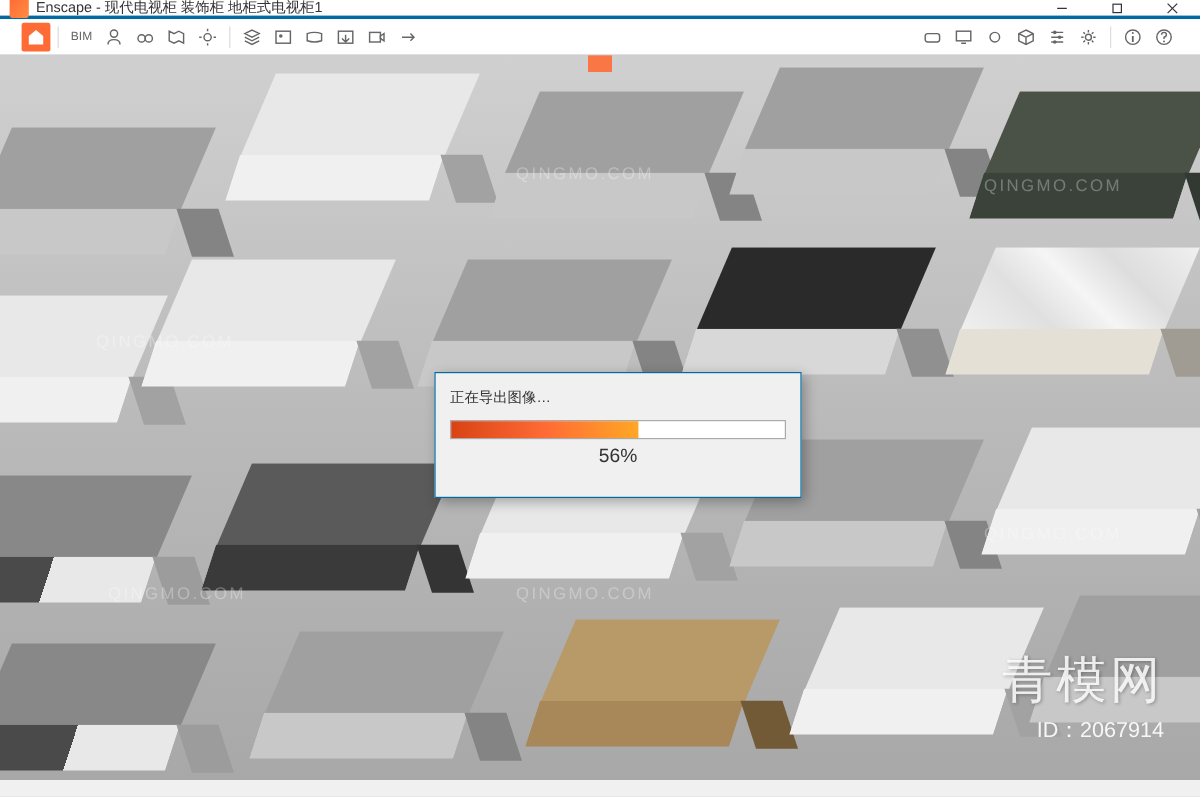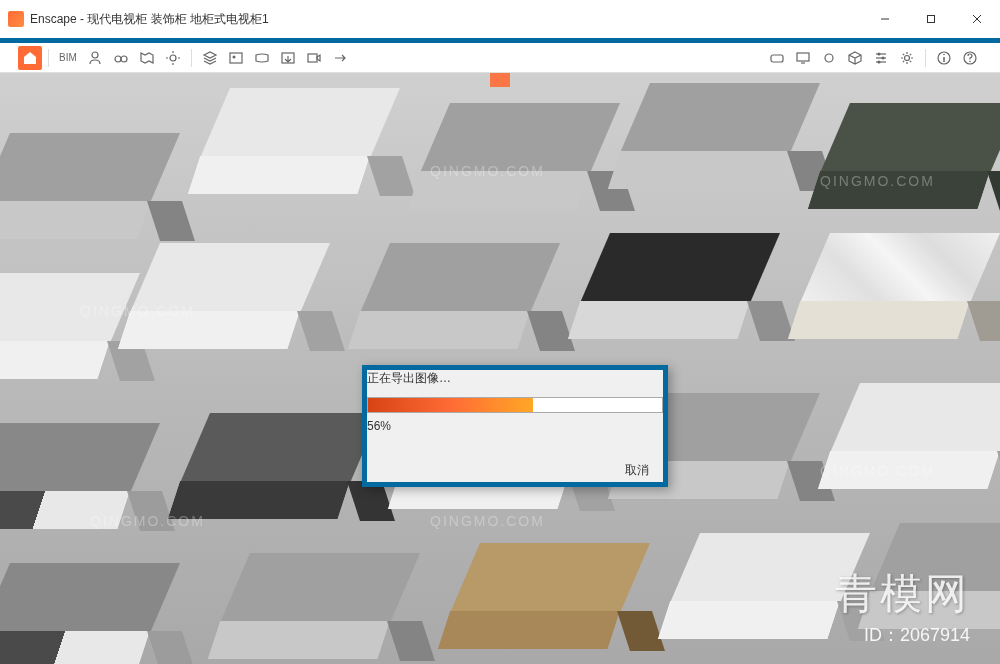--- a/index.html
+++ b/index.html
@@ -12,27 +12,27 @@
       height: 664px;
       font-family: "Microsoft YaHei", "Segoe UI", Arial, sans-serif;
       font-size: 12px;
       background: #f0f0f0;
       overflow: hidden;
       position: relative;
     }
     
     
     .titlebar {
-      height: 43px;
+      height: 16px;
       background: #ffffff;
       display: flex;
       align-items: center;
       justify-content: space-between;
       padding: 0 0 0 8px;
-      border-bottom: 5px solid #0369a1;
+      border-bottom: 3px solid #0369a1;
     }
     .titlebar-left {
       display: flex;
       align-items: center;
       gap: 6px;
     }
     .app-icon {
       width: 16px;
       height: 16px;
       background: linear-gradient(135deg, #ff6b35, #ff8c42);
@@ -250,47 +250,49 @@
       bottom: 30px;
       color: rgba(255,255,255,0.9);
       font-size: 18px;
       font-weight: 400;
     }
     
     
     .dialog {
       position: absolute;
       left: 362px;
-      top: 292px;
+      top: 264px;
       width: 306px;
       background: #f0f0f0;
-      border: 5px solid #0369a1;
+      border: 1px solid #0369a1;
       box-shadow: 3px 3px 10px rgba(0,0,0,0.3);
+      padding: 12px;
     }
     .dialog-title {
       font-size: 12px;
       color: #333;
       margin-bottom: 10px;
     }
     .progress-bar {
       width: 100%;
       height: 16px;
       background: #fff;
       border: 1px solid #aaa;
       position: relative;
       margin-bottom: 6px;
     }
     .progress-fill {
       height: 100%;
       background: linear-gradient(90deg, #d84315, #ff6b35, #ffa726);
     }
     .progress-text {
-      font-size: 12px;
+      text-align: center;
+      font-size: 16px;
       color: #333;
-      margin-bottom: 26px;
+      margin-bottom: 12px;
     }
     .dialog-footer {
       display: flex;
       justify-content: flex-end;
     }
     .cancel-btn {
       padding: 3px 14px;
       font-size: 12px;
       background: #f0f0f0;
       border: none;
@@ -620,17 +622,14 @@
     <div class="brand-logo">青模网</div>
     <div class="model-id">ID：2067914</div>
   </div>
 
   <div class="dialog">
     <div class="dialog-title">正在导出图像…</div>
     <div class="progress-bar">
       <div class="progress-fill" style="width:56%"></div>
     </div>
     <div class="progress-text">56%</div>
-    <div class="dialog-footer">
-      <button class="cancel-btn">取消</button>
-    </div>
   </div>
 </div>
 
 </body></html>

